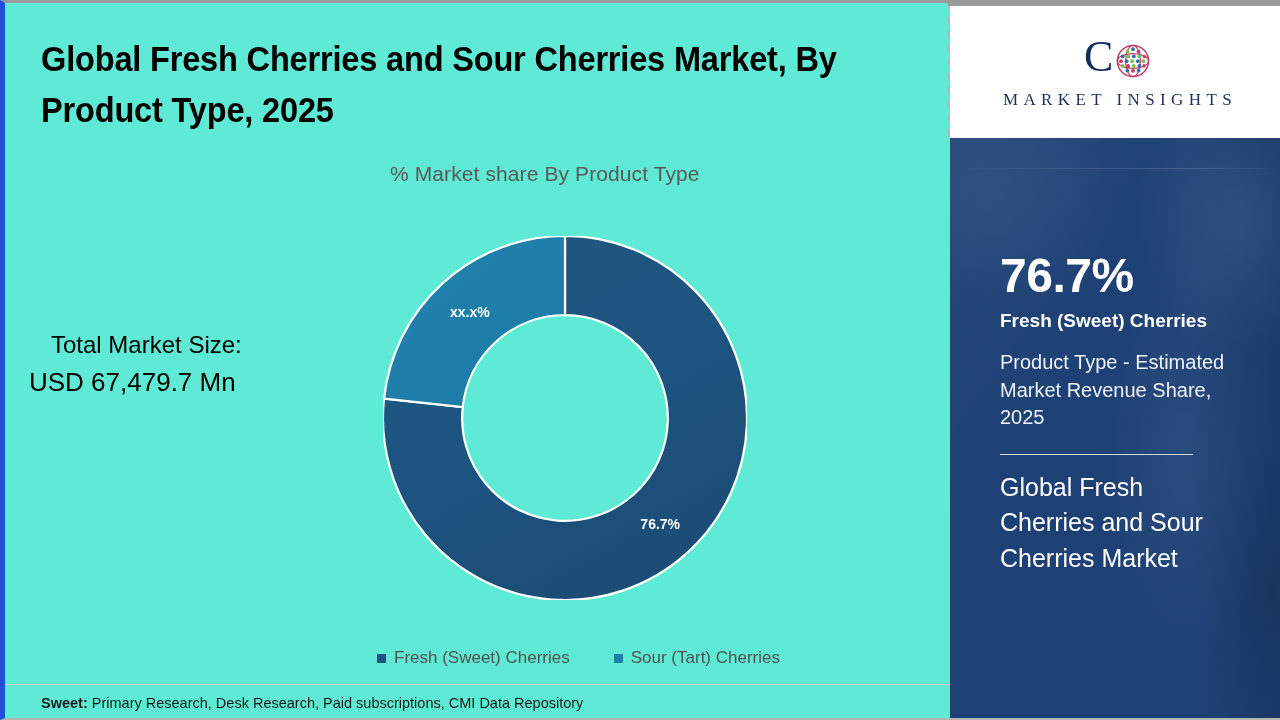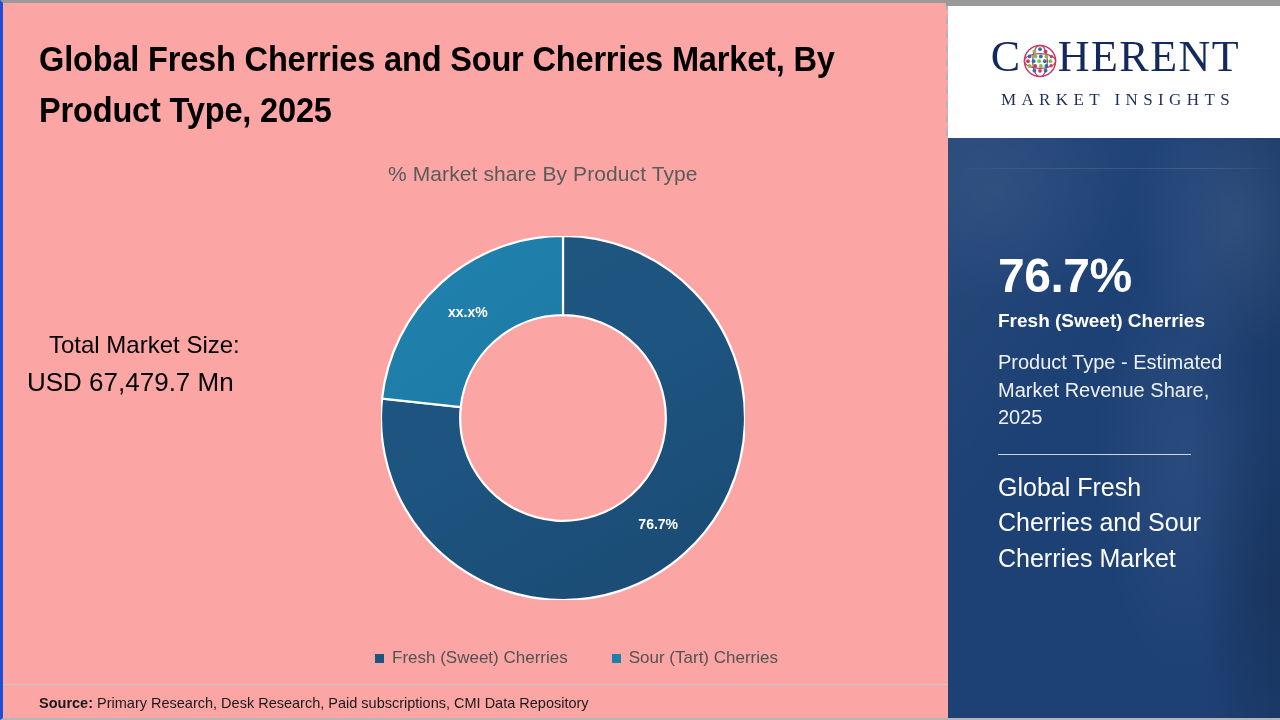--- a/index.html
+++ b/index.html
@@ -5,23 +5,23 @@
   * { margin:0; padding:0; box-sizing:border-box; }
   html,body { width:1280px; height:720px; }
   body {
     font-family:"Liberation Sans", sans-serif;
     background:#ffffff;
     overflow:hidden;
   }
   #canvas {
     position:relative;
     width:1280px; height:720px;
-    background:#fca5a5;
+    background:#5eead4;
     border-top:3px solid #9a9a9a;
-    border-left:3px solid #1d4ed8;
+    border-left:5px solid #1d4ed8;
     border-bottom:2px solid #b5b5b5;
     overflow:hidden;
   }
 
   
   #main-area {
     position:absolute; left:0; top:0; width:945px; height:717px;
   }
 
   #page-title {
@@ -233,21 +233,21 @@
         <span class="legend-swatch" style="background:#1d5480"></span>
         <span class="legend-text">Fresh (Sweet) Cherries</span>
       </div>
       <div class="legend-item">
         <span class="legend-swatch" style="background:#1f7fab"></span>
         <span class="legend-text">Sour (Tart) Cherries</span>
       </div>
     </div>
 
     <div id="footer-divider"></div>
-    <div id="source-line"><span class="src-label">Source:</span><span> Primary Research, Desk Research, Paid subscriptions, CMI Data Repository</span></div>
+    <div id="source-line"><span class="src-label">Sweet:</span><span> Primary Research, Desk Research, Paid subscriptions, CMI Data Repository</span></div>
   </div>
 
   <div id="v-dashed"></div>
   <div id="top-rule"></div>
 
   <div id="sidebar">
 
     <div id="logo-box">
       <div id="logo-main">
         <span>C</span>
@@ -274,21 +274,20 @@
               <circle cx="12.2" cy="22.0" r="1.9" fill="#c23b68"></circle>
               <circle cx="17.8" cy="22.0" r="1.9" fill="#7bc143"></circle>
               <circle cx="23.4" cy="22.0" r="1.9" fill="#2f6fa8"></circle>
               <circle cx="28.0" cy="21.8" r="1.7" fill="#c23b68"></circle>
               <circle cx="11.4" cy="26.6" r="1.9" fill="#2f6fa8"></circle>
               <circle cx="17" cy="26.8" r="1.9" fill="#c23b68"></circle>
               <circle cx="22.6" cy="26.6" r="1.9" fill="#2f6fa8"></circle>
             </g>
           </svg>
         </span>
-        <span>HERENT</span>
       </div>
       <div id="logo-sub">MARKET INSIGHTS</div>
     </div>
 
     <div id="sidebar-panel">
       <div id="sidebar-content">
         <div id="stat-value">76.7%</div>
         <div id="stat-headline">Fresh (Sweet) Cherries</div>
         <div id="stat-desc">Product Type - Estimated Market Revenue Share, 2025</div>
         <div id="stat-rule"></div>

